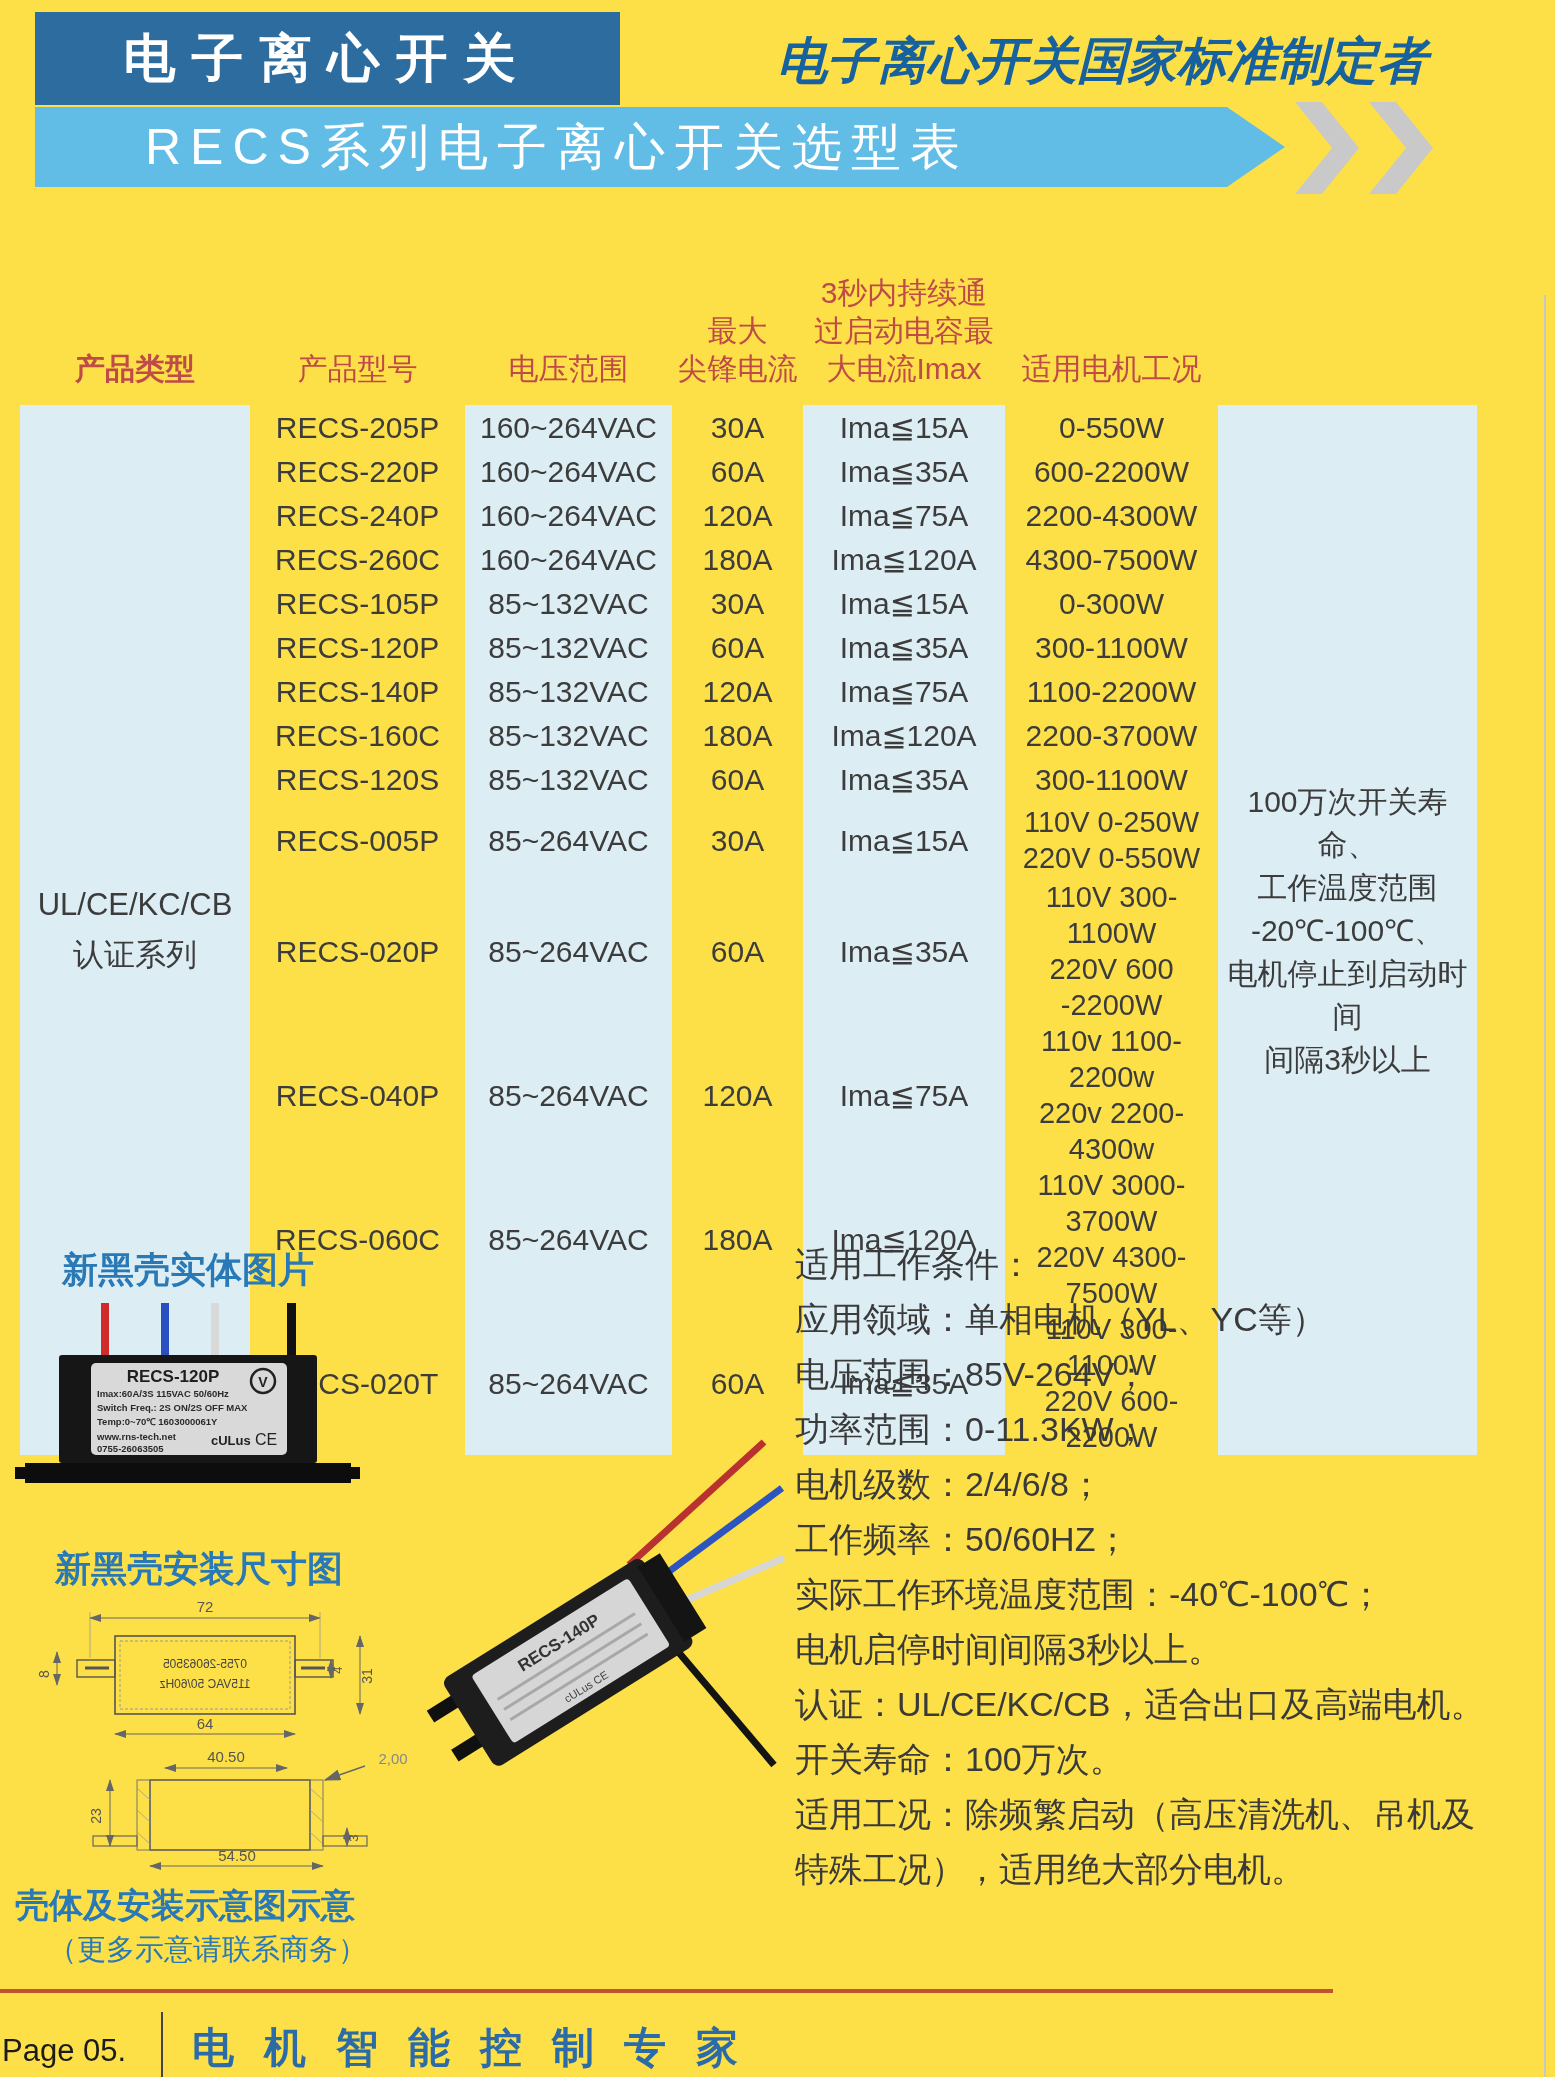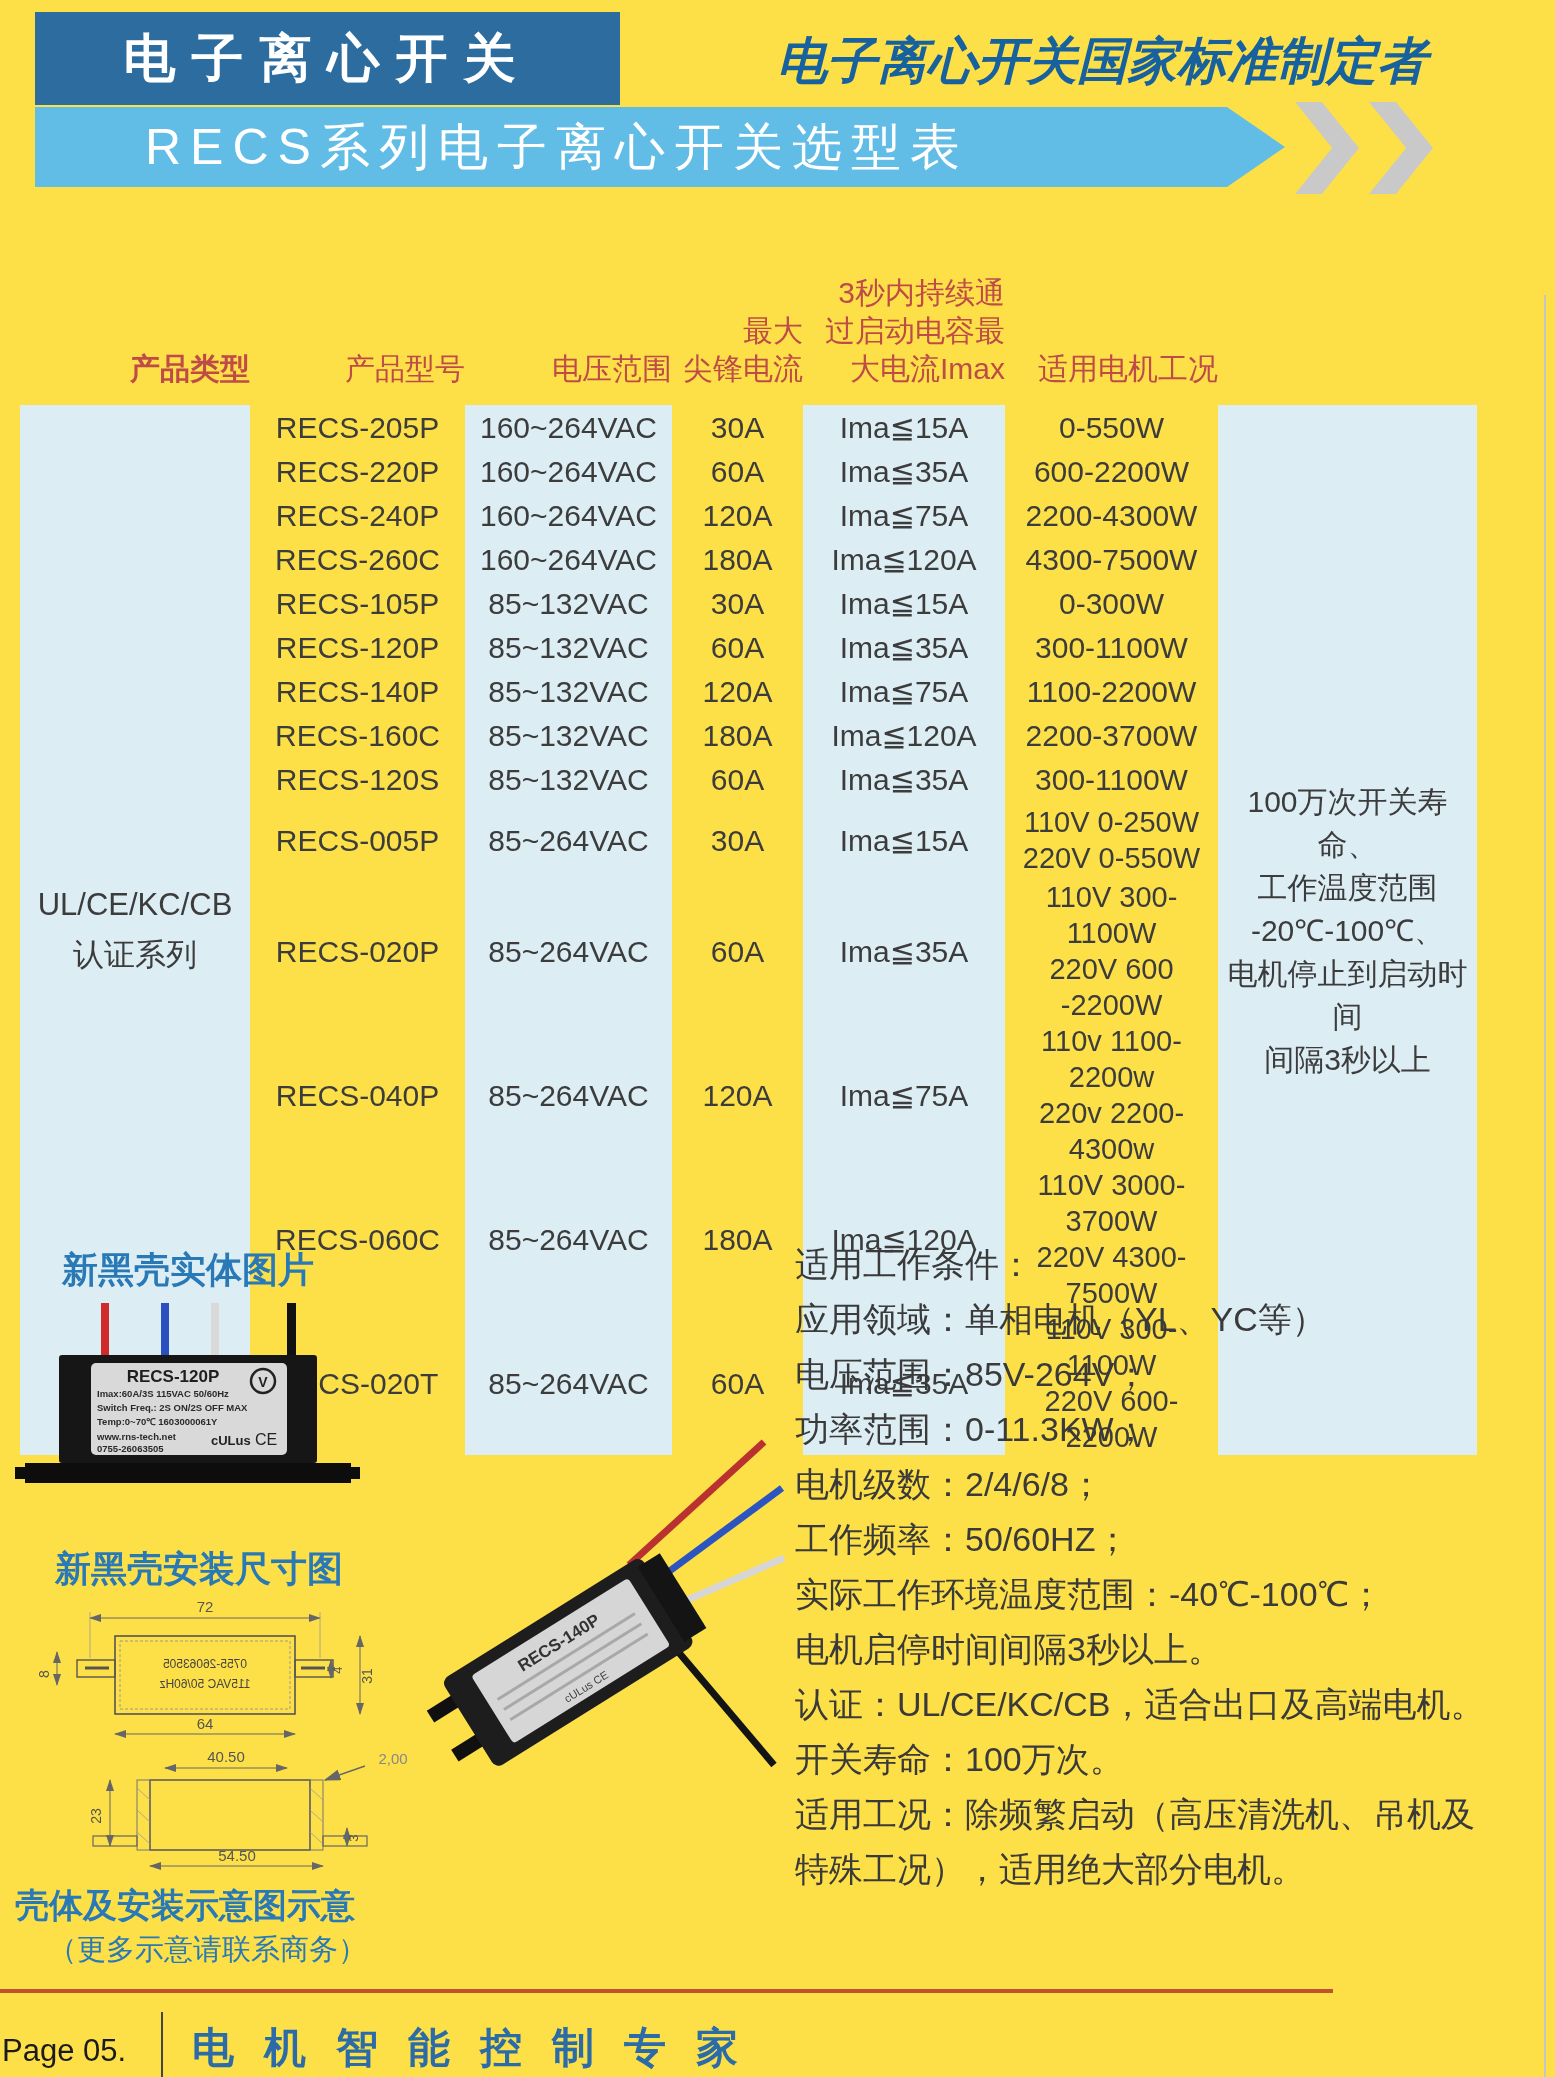--- a/index.html
+++ b/index.html
@@ -19,21 +19,21 @@
     color:#fff;font-size:50px;letter-spacing:9px;display:flex;align-items:center;
     padding-left:110px;box-sizing:border-box;white-space:nowrap;}
   .chev{position:absolute;top:102px;width:64px;height:92px;background:#C9C9C9;
     clip-path:polygon(0 0,42% 0,100% 50%,42% 100%,0 100%,58% 50%);}
   .chev.c1{left:1295px;} .chev.c2{left:1369px;}
 
   
   .thead{position:absolute;left:20px;top:252px;width:1457px;height:148px;
     display:flex;align-items:flex-end;color:#BE4B48;font-size:30px;line-height:38px;
     text-align:center;}
-  .thead>div{white-space:pre-line;padding-bottom:12px;box-sizing:border-box;text-align:right;}
+  .thead>div{white-space:pre-line;padding-bottom:12px;box-sizing:border-box;}
   .thead>div:nth-child(1){width:230px;font-weight:bold;}
   .thead>div:nth-child(2){width:215px;}
   .thead>div:nth-child(3){width:207px;}
   .thead>div:nth-child(4){width:131px;}
   .thead>div:nth-child(5){width:202px;}
   .thead>div:nth-child(6){width:213px;}
   .thead>div:nth-child(7){width:259px;}
 
   
   .table-wrap{position:absolute;left:20px;top:405px;}

